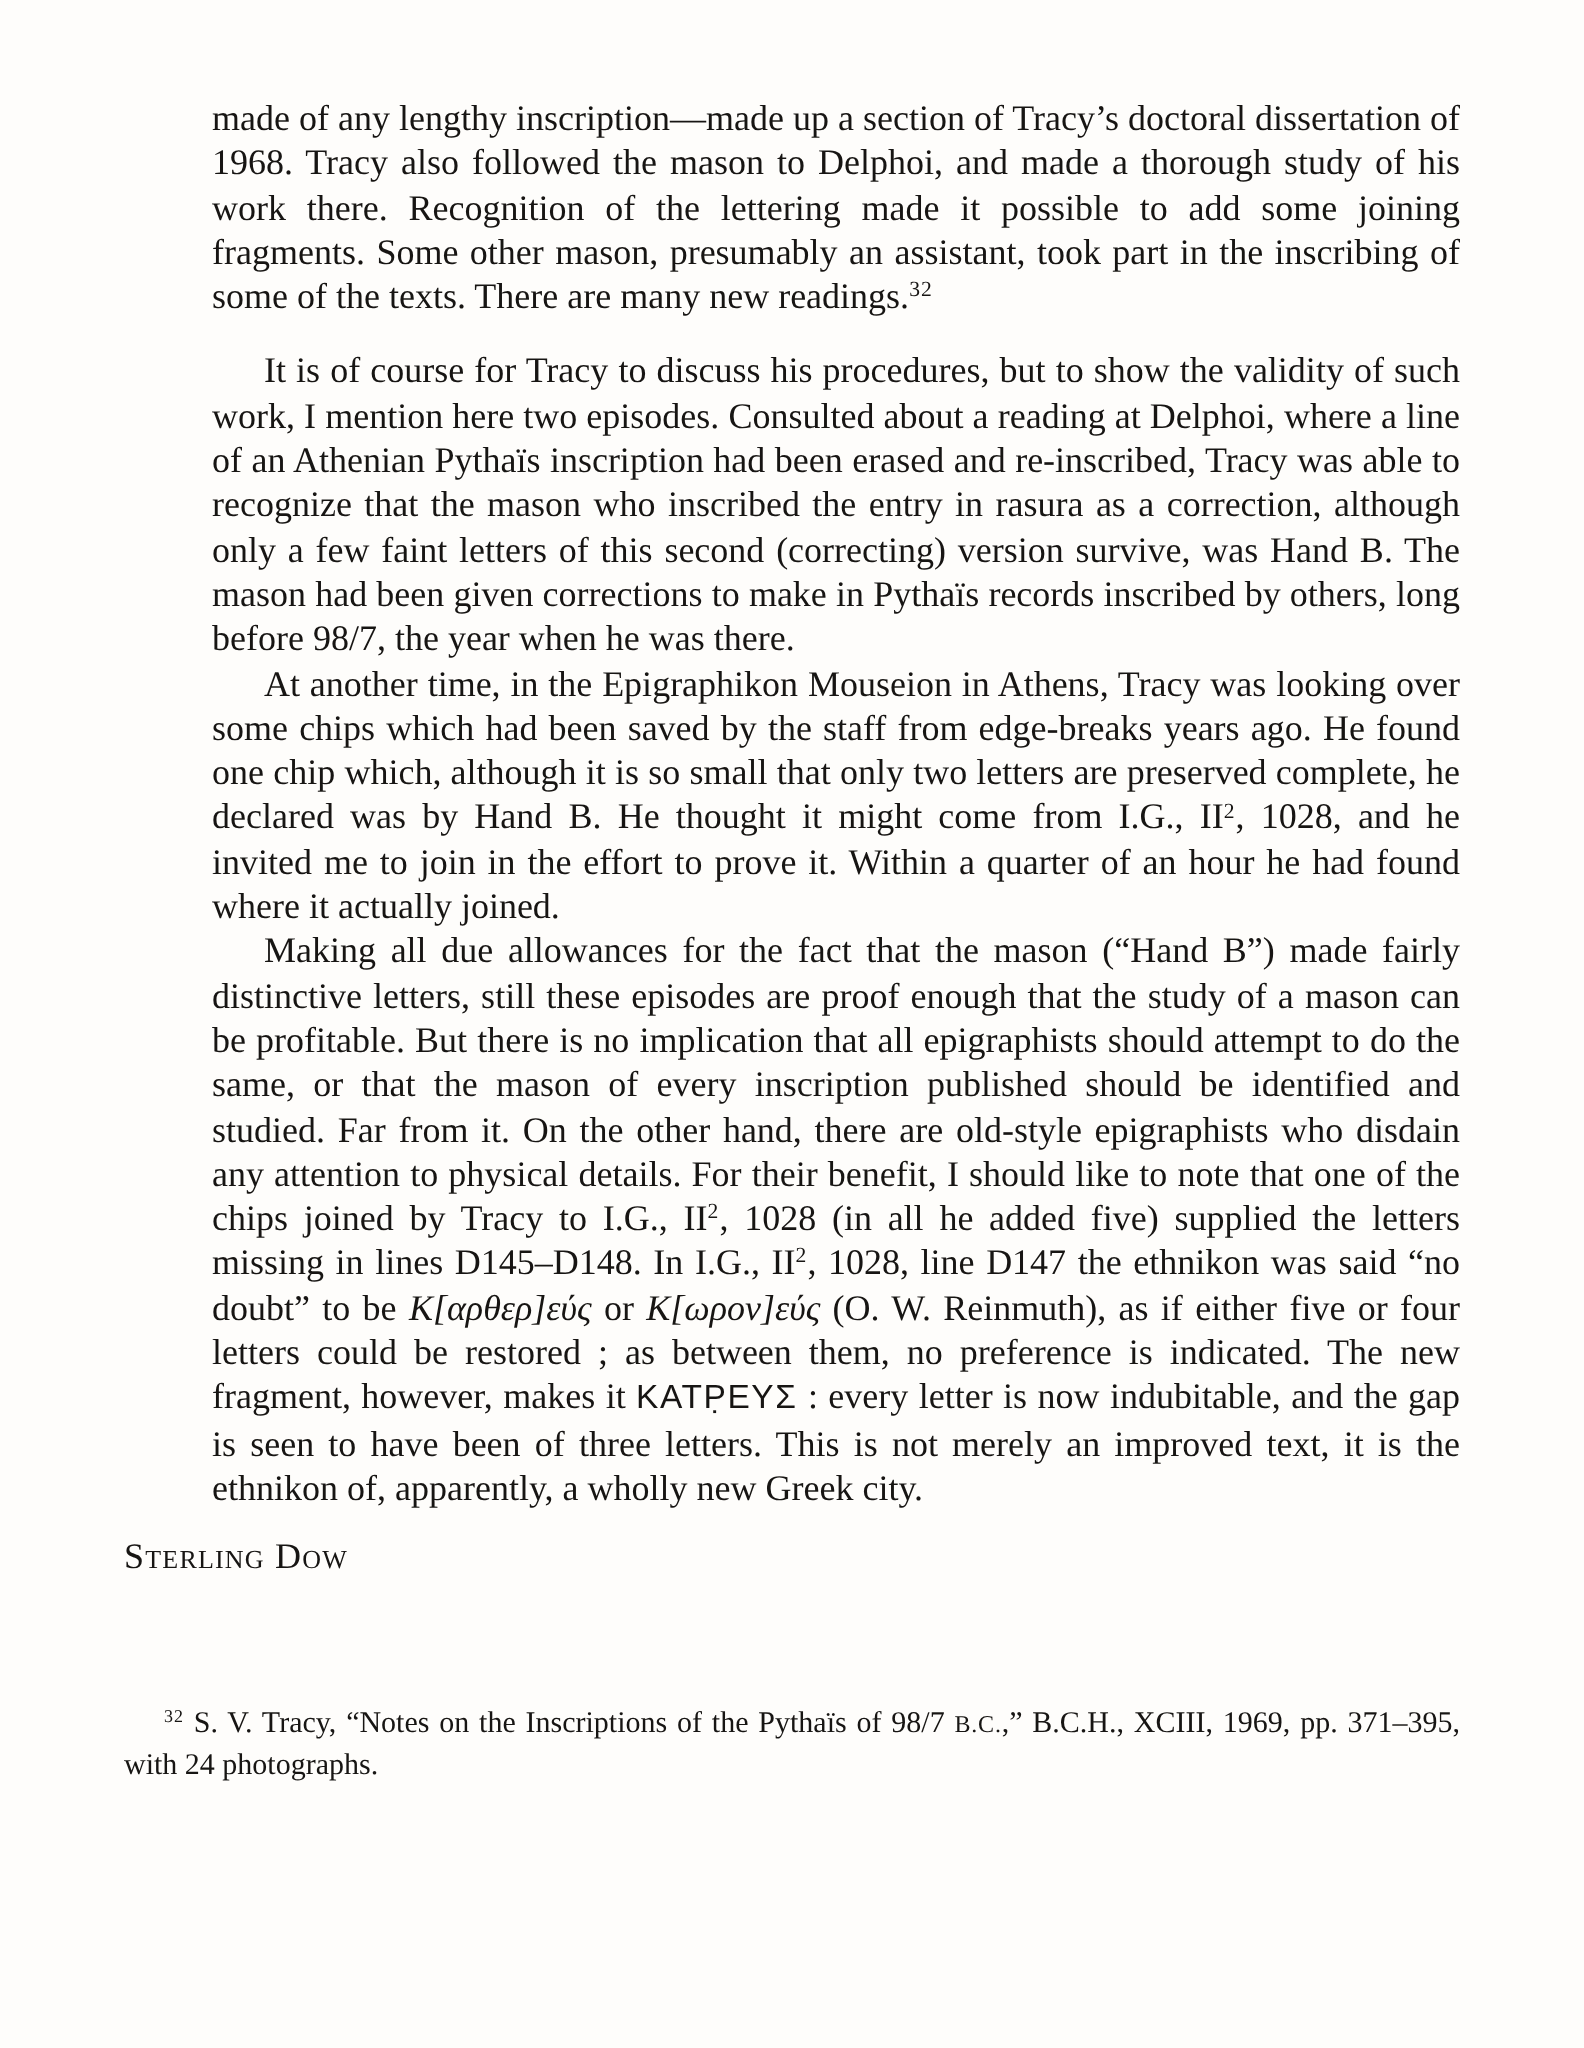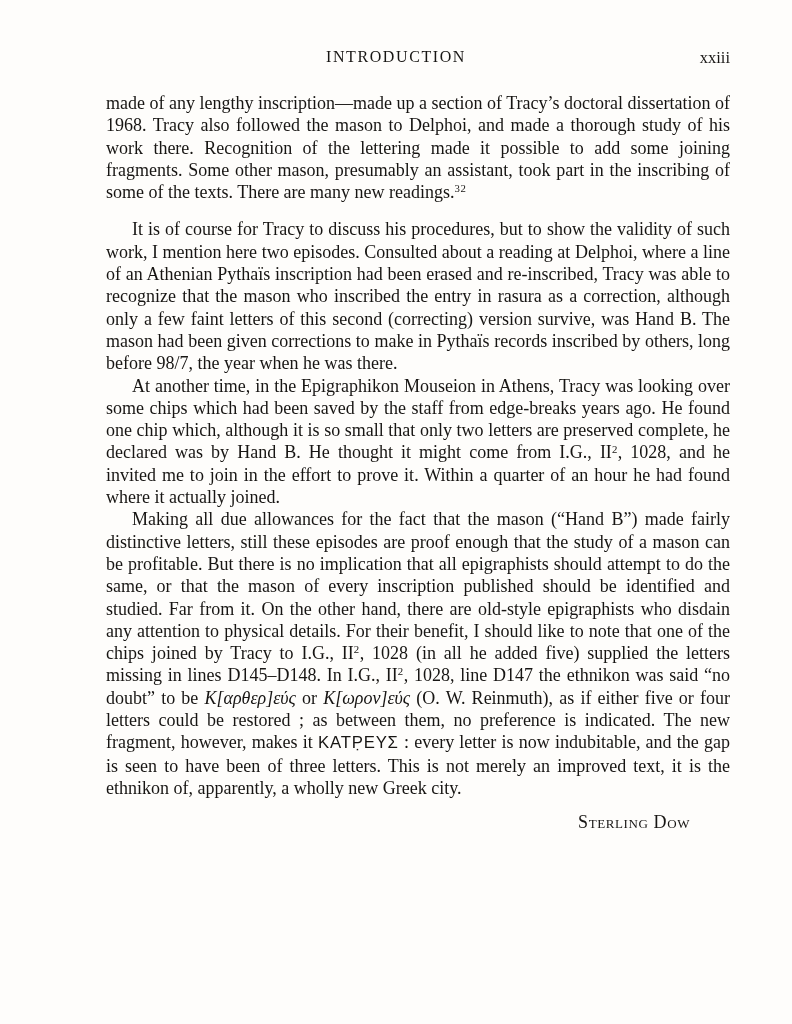--- a/index.html
+++ b/index.html
@@ -60,21 +60,20 @@
     font-family: Liberation Serif, serif;
     font-style: italic;
   }
   .sans {
     font-family: Liberation Sans, sans-serif;
     font-size: 0.93em;
     letter-spacing: 0.8px;
   }
   .signature { margin-top: 13px; }
   .sig-name {
-    text-align: right;
     padding-right: 40px;
     font-variant: small-caps;
     font-size: 18px;
     letter-spacing: 0.6px;
   }
   .sig-affil {
     margin-top: 3px;
     padding-left: 28px;
     font-variant: small-caps;
     font-size: 15px;
@@ -86,30 +85,27 @@
     line-height: 21px;
     text-align: justify;
     text-indent: 20px;
   }
 </style>
 </head>
 <body>
 
 <div class="page">
 
-  <div class="running-head">
-    <div class="title">INTRODUCTION</div>
-    <div class="folio">xxiii</div>
-  </div>
 
   <div class="body-text">
     <p class="para"><span>made of any lengthy inscription—made up a section of Tracy’s doctoral dissertation of 1968. Tracy also followed the mason to Delphoi, and made a thorough study of his work there. Recognition of the lettering made it possible to add some joining fragments. Some other mason, presumably an assistant, took part in the inscribing of some of the texts. There are many new readings.</span><span class="sup">32</span></p>
     <p class="para indent space-before"><span>It is of course for Tracy to discuss his procedures, but to show the validity of such work, I mention here two episodes. Consulted about a reading at Delphoi, where a line of an Athenian Pythaïs inscription had been erased and re-inscribed, Tracy was able to recognize that the mason who inscribed the entry </span><span class="it">in rasura</span><span> as a correction, although only a few faint letters of this second (correcting) version survive, was Hand B. The mason had been given corrections to make in Pythaïs records inscribed by others, long before 98/7, the year when he was there.</span></p>
     <p class="para indent"><span>At another time, in the Epigraphikon Mouseion in Athens, Tracy was looking over some chips which had been saved by the staff from edge-breaks years ago. He found one chip which, although it is so small that only two letters are preserved complete, he declared was by Hand B. He thought it might come from </span><span class="it">I.G.</span><span>, II</span><span class="sup">2</span><span>, 1028, and he invited me to join in the effort to prove it. Within a quarter of an hour he had found where it actually joined.</span></p>
     <p class="para indent"><span>Making all due allowances for the fact that the mason (“Hand B”) made fairly distinctive letters, still these episodes are proof enough that the study of a mason can be profitable. But there is no implication that all epigraphists should attempt to do the same, or that the mason of every inscription published should be identified and studied. Far from it. On the other hand, there are old-style epigraphists who disdain any attention to physical details. For their benefit, I should like to note that one of the chips joined by Tracy to </span><span class="it">I.G.</span><span>, II</span><span class="sup">2</span><span>, 1028 (in all he added five) supplied the letters missing in lines D145–D148. In </span><span class="it">I.G.</span><span>, II</span><span class="sup">2</span><span>, 1028, line D147 the ethnikon was said “no doubt” to be </span><span class="greek">K[αρθερ]εύς</span><span> or </span><span class="greek">K[ωρον]εύς</span><span> (O. W. Reinmuth), as if either five or four letters could be restored ; as between them, no preference is indicated. The new fragment, however, makes it </span><span class="sans">ΚΑΤΡ̣ΕΥΣ</span><span> : every letter is now indubitable, and the gap is seen to have been of three letters. This is not merely an improved text, it is the ethnikon of, apparently, a wholly new Greek city.</span></p>
   </div>
 
   <div class="signature">
     <div class="sig-name">Sterling Dow</div>
   </div>
 
+  <div class="footnote"><span class="sup">32</span><span> S. V. Tracy, “Notes on the Inscriptions of the Pythaïs of 98/7 </span><span class="sc">B.C.</span><span>,” </span><span class="it">B.C.H.</span><span>, XCIII, 1969, pp. 371–395, with 24 photographs.</span></div>
 
 </div>
 
 </body></html>

